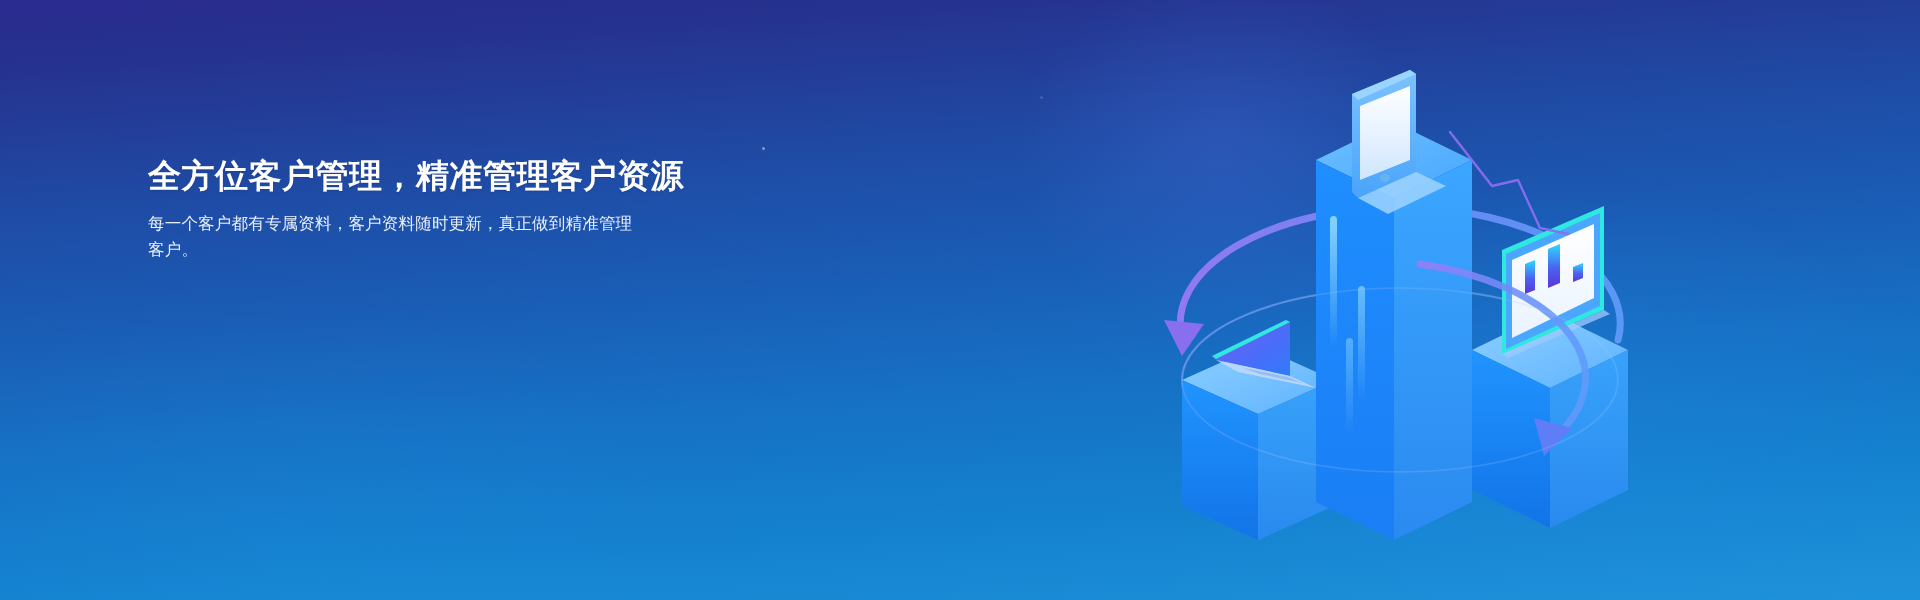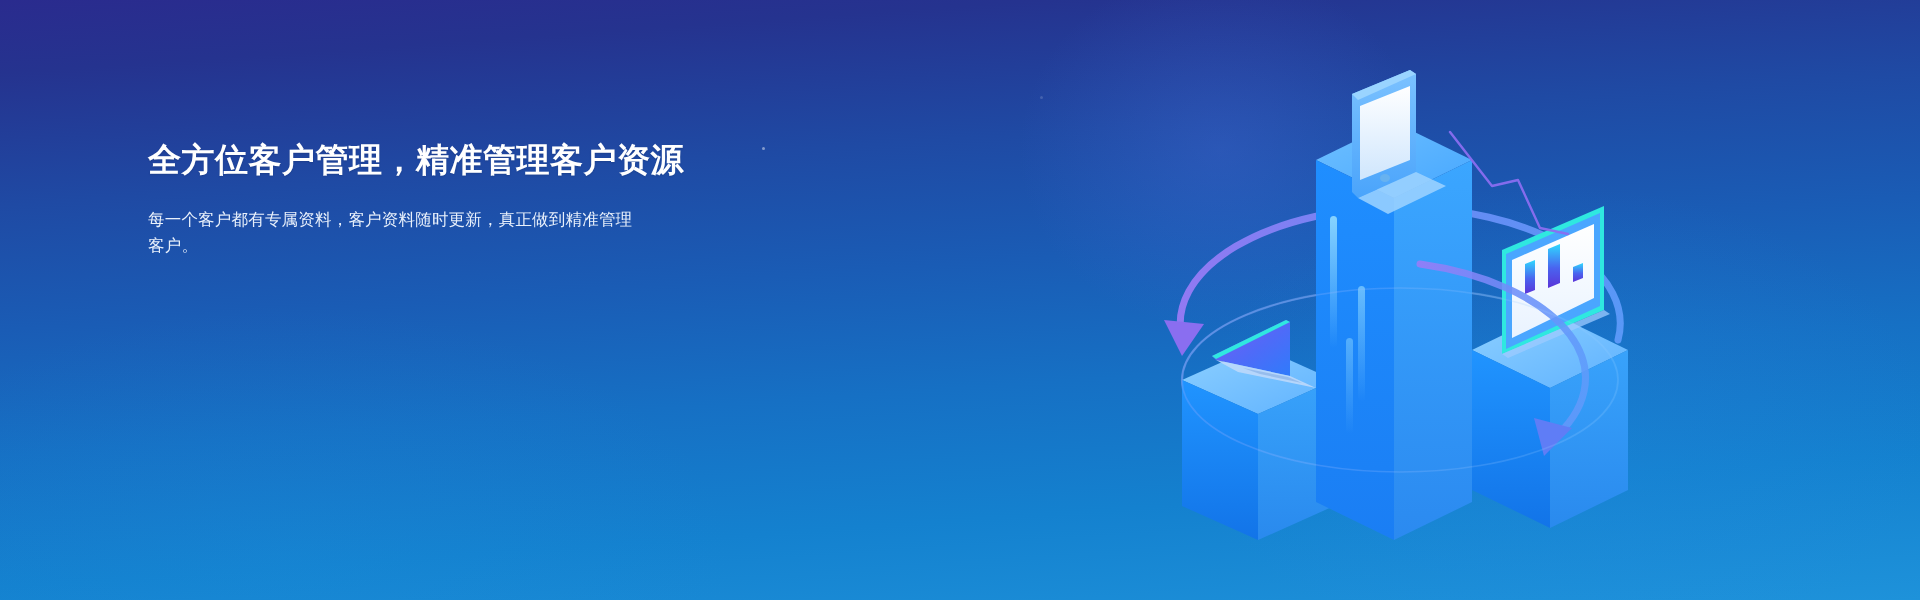--- a/index.html
+++ b/index.html
@@ -15,28 +15,28 @@
   
   .glow-a{position:absolute;left:1010px;top:-40px;width:420px;height:380px;border-radius:50%;
     background:radial-gradient(ellipse at center,rgba(76,110,220,.28) 0%,rgba(76,110,220,0) 68%);}
   .glow-b{position:absolute;left:1180px;top:180px;width:760px;height:500px;border-radius:50%;
     background:radial-gradient(ellipse at center,rgba(40,140,230,.22) 0%,rgba(40,140,230,0) 70%);}
   .glow-c{position:absolute;left:-160px;top:300px;width:900px;height:520px;border-radius:50%;
     background:radial-gradient(ellipse at center,rgba(30,150,225,.16) 0%,rgba(30,150,225,0) 70%);}
   .speck{position:absolute;width:3px;height:3px;border-radius:50%;background:rgba(255,255,255,.45);}
 
   
-  .copy{position:absolute;left:148px;top:140px;width:640px;}
+  .copy{position:absolute;left:148px;top:156px;width:640px;}
   .headline{
     margin:0;color:#ffffff;font-size:33px;line-height:40px;font-weight:bold;
     letter-spacing:.5px;white-space:nowrap;
     text-shadow:0 1px 2px rgba(0,0,0,.13);
   }
   .subcopy{
-    margin:26px 0 0 0;color:#e8f0fb;font-size:16.5px;line-height:26px;
+    margin:14px 0 0 0;color:#e8f0fb;font-size:16.5px;line-height:26px;
     width:486px;font-weight:normal;letter-spacing:.2px;
   }
   .cta{
     display:inline-flex;align-items:center;justify-content:center;
     margin-top:45px;width:132px;height:42px;
     border:1.6px solid #ffffff;border-radius:5px;
     color:#ffffff;font-size:16px;letter-spacing:1px;
     background:transparent;cursor:pointer;box-sizing:border-box;
     font-family:inherit;
   }

